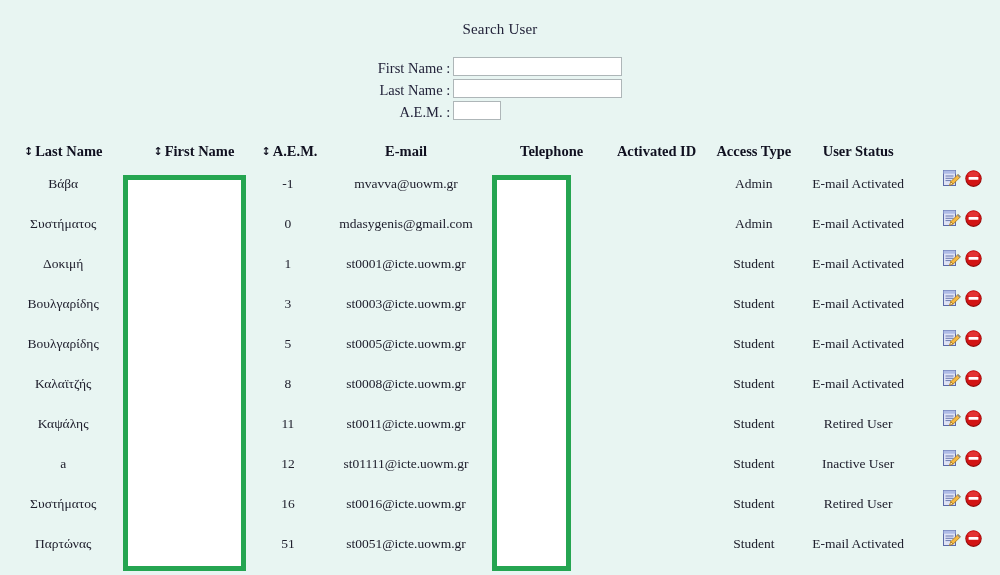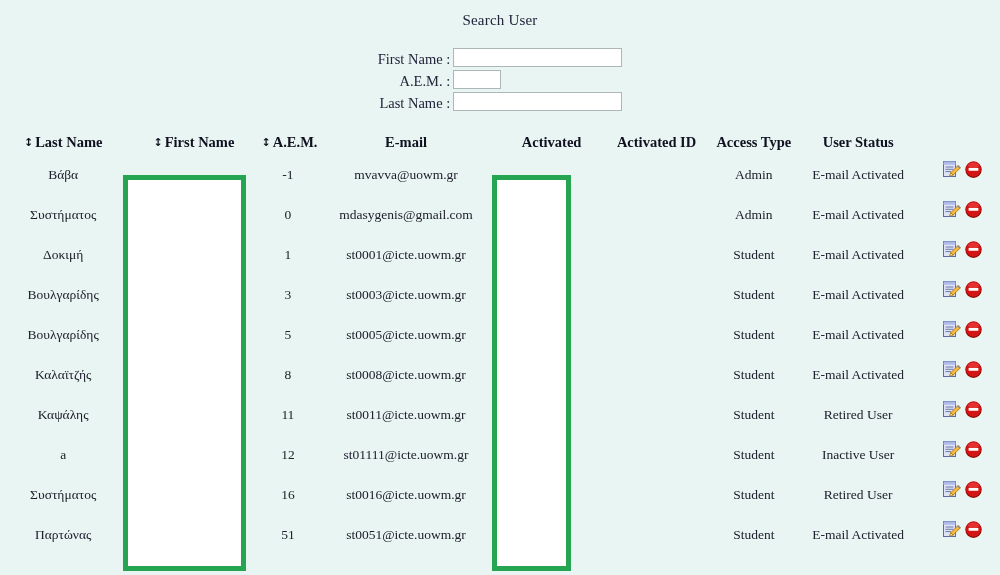--- a/index.html
+++ b/index.html
@@ -20,21 +20,21 @@
   
   #search-panel {
     width: 100%;
     padding-top: 2px;
   }
   #search-title {
     text-align: center;
     font-size: 15px;
     color: #23233a;
     letter-spacing: 0.2px;
-    margin: 8px;
+    margin: 17px;
     padding: 0;
     line-height: 20px;
   }
   #search-form {
     margin: 4px auto;
     margin-top: 18px;
     border-collapse: collapse;
   }
   #search-form td {
     padding: 0;
@@ -157,29 +157,29 @@
 
   <table id="search-form">
     <tbody>
       <tr>
         <td class="form-label">First Name :</td>
         <td>
           <input class="form-input input-wide" type="text" value="" style="">
         </td>
       </tr>
       <tr>
+        <td class="form-label">Last Name :</td>
+        <td>
+          <input class="form-input input-wide" type="text" value="" style="">
+        </td>
+      </tr>
+      <tr>
         <td class="form-label">A.E.M. :</td>
         <td>
           <input class="form-input input-narrow" type="text" value="" style="">
-        </td>
-      </tr>
-      <tr>
-        <td class="form-label">Last Name :</td>
-        <td>
-          <input class="form-input input-wide" type="text" value="" style="">
         </td>
       </tr>
     </tbody>
   </table>
 </div>
 
 <table id="results-table">
   <colgroup>
     <col class="col-last">
       <col class="col-first">
@@ -190,21 +190,21 @@
     <col class="col-access">
       <col class="col-status">
       <col class="col-actions">
   </colgroup>
   <thead>
     <tr id="header-row">
         <th><span class="sort-icon">↕</span><span>Last Name</span></th>
         <th><span class="sort-icon">↕</span><span>First Name</span></th>
         <th><span class="sort-icon">↕</span><span>A.E.M.</span></th>
         <th><span>E-mail</span></th>
-        <th><span>Activated</span></th>
+        <th><span>Telephone</span></th>
         <th><span>Activated ID</span></th>
         <th><span>Access Type</span></th>
         <th><span>User Status</span></th>
         <th><span></span></th>
       </tr>
   </thead>
   <tbody id="table-body">
       <tr>
         <td>Βάβα</td>
         <td></td>

